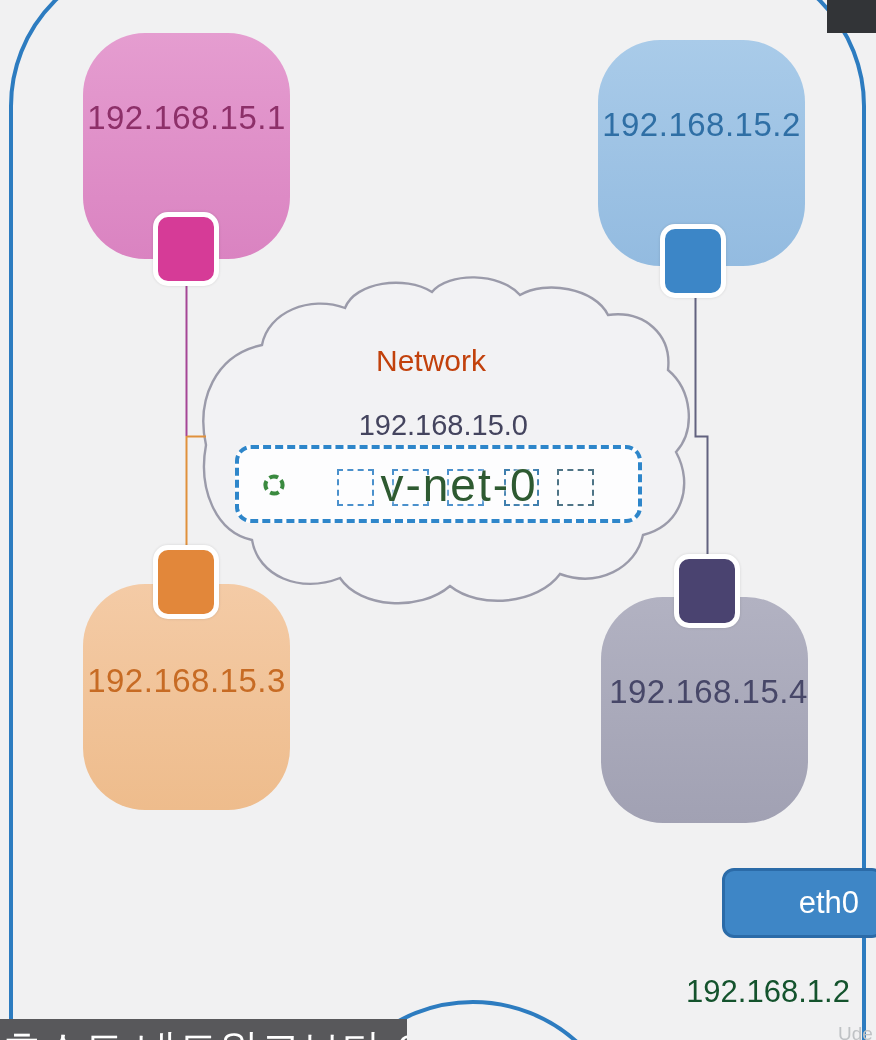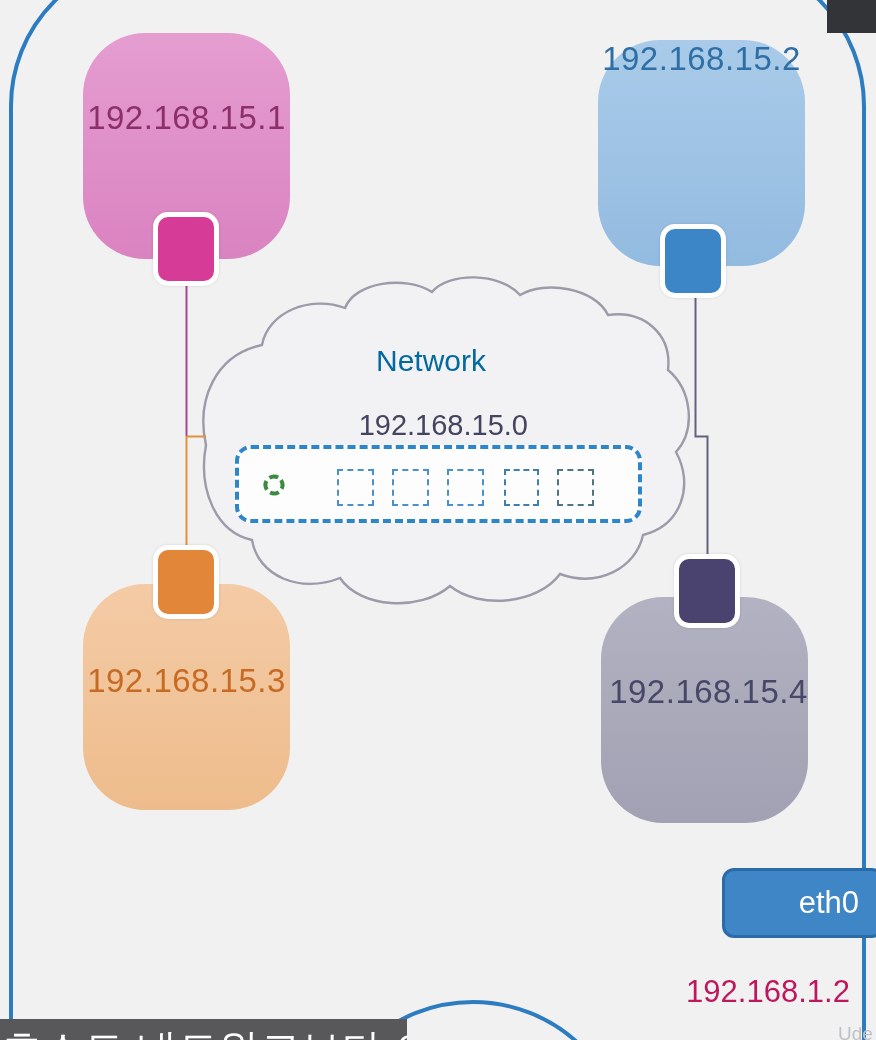--- a/index.html
+++ b/index.html
@@ -23,37 +23,37 @@
   .node {
     position:absolute; width:207px; height:226px; border-radius:62px;
     z-index:3; text-align:center;
   }
   .node .ip { font-size:33px; letter-spacing:0.5px; }
   .vm1 { left:83px;  top:33px;  background:linear-gradient(180deg,#e59dd0,#da83c1); }
   .vm2 { left:598px; top:40px;  background:linear-gradient(180deg,#a9cbe9,#93bbe0); }
   .vm3 { left:83px;  top:584px; background:linear-gradient(180deg,#f4cba6,#eebc8c); }
   .vm4 { left:601px; top:597px; background:linear-gradient(180deg,#b2b2c2,#a1a1b3); }
   .vm1 .ip { margin-top:66px; color:#8d3069; }
-  .vm2 .ip { color:#2f6fa5; }
+  .vm2 .ip { margin-top:66px; color:#2f6fa5; }
   .vm3 .ip { margin-top:78px; color:#c76b24; }
   .vm4 .ip { margin-top:76px; color:#474768;padding-left:8px; }
   
   .port {
     position:absolute; width:66px; height:74px; box-sizing:border-box;
     border:5px solid #ffffff; border-radius:15px; z-index:4;
     box-shadow:0 0 3px rgba(0,0,0,0.12);
   }
   .port-vm1 { left:153px; top:212px; background:#d63b97; }
   .port-vm2 { left:660px; top:224px; background:#3c86c7; }
   .port-vm3 { left:153px; top:545px; background:#e2873a; }
   .port-vm4 { left:674px; top:554px; background:#4a4370; }
   
   .cloud-title {
     position:absolute; left:331px; top:344px; width:200px; text-align:center;
-    font-size:30px; color:#0369a1; z-index:3;
+    font-size:30px; color:#c2410c; z-index:3;
   }
   .cloud-subnet {
     position:absolute; left:328px; top:409px; width:200px; text-align:right;
     font-size:29px; color:#44445e; z-index:3;
   }
   
   .vnet-box {
     position:absolute; left:235px; top:445px; width:407px; height:78px;
     box-sizing:border-box; background:#fdfdfe;
     border:4px dashed #2e86ca; border-radius:16px; z-index:5;
@@ -74,21 +74,21 @@
   
   .eth0-badge {
     position:absolute; left:722px; top:868px; width:162px; height:70px;
     box-sizing:border-box; background:#3e86c6; border:3px solid #2b6ba8;
     border-radius:12px; z-index:6;
     display:flex; align-items:center; justify-content:flex-end;
     padding-right:22px; color:#ffffff; font-size:31px;
   }
   .host-ip {
     position:absolute; left:668px; top:974px; width:200px; text-align:center;
-    font-size:31px; color:#be185d; z-index:3;
+    font-size:31px; color:#14532d; z-index:3;
   }
   
   .bottom-arc {
     position:absolute; left:316px; top:1000px; width:314px; height:314px;
     box-sizing:border-box; border:4px solid #2d7cc0; border-radius:50%;
     z-index:2;
   }
   
   .dark-corner {
     position:absolute; left:827px; top:0; width:49px; height:33px;
@@ -160,20 +160,21 @@
 
 <div class="vnet-box">
   <svg class="vnet-refresh" viewBox="0 0 24 24">
     <circle cx="12" cy="12" r="8.5" fill="none" stroke="#3a8a3f" stroke-width="4" stroke-dasharray="9 4.4" stroke-linecap="butt" transform="rotate(-35 12 12)"></circle>
   </svg>
   <div class="vnet-sq sq1"></div>
   <div class="vnet-sq sq2"></div>
   <div class="vnet-sq sq3"></div>
   <div class="vnet-sq sq4"></div>
   <div class="vnet-sq sq5"></div>
+  <div class="vnet-label">v-net-0</div>
 </div>
 
 <div class="eth0-badge">
   <span>eth0</span>
 </div>
 <div class="host-ip">192.168.1.2</div>
 
 <div class="bottom-arc"></div>
 
 <div class="dark-corner"></div>

